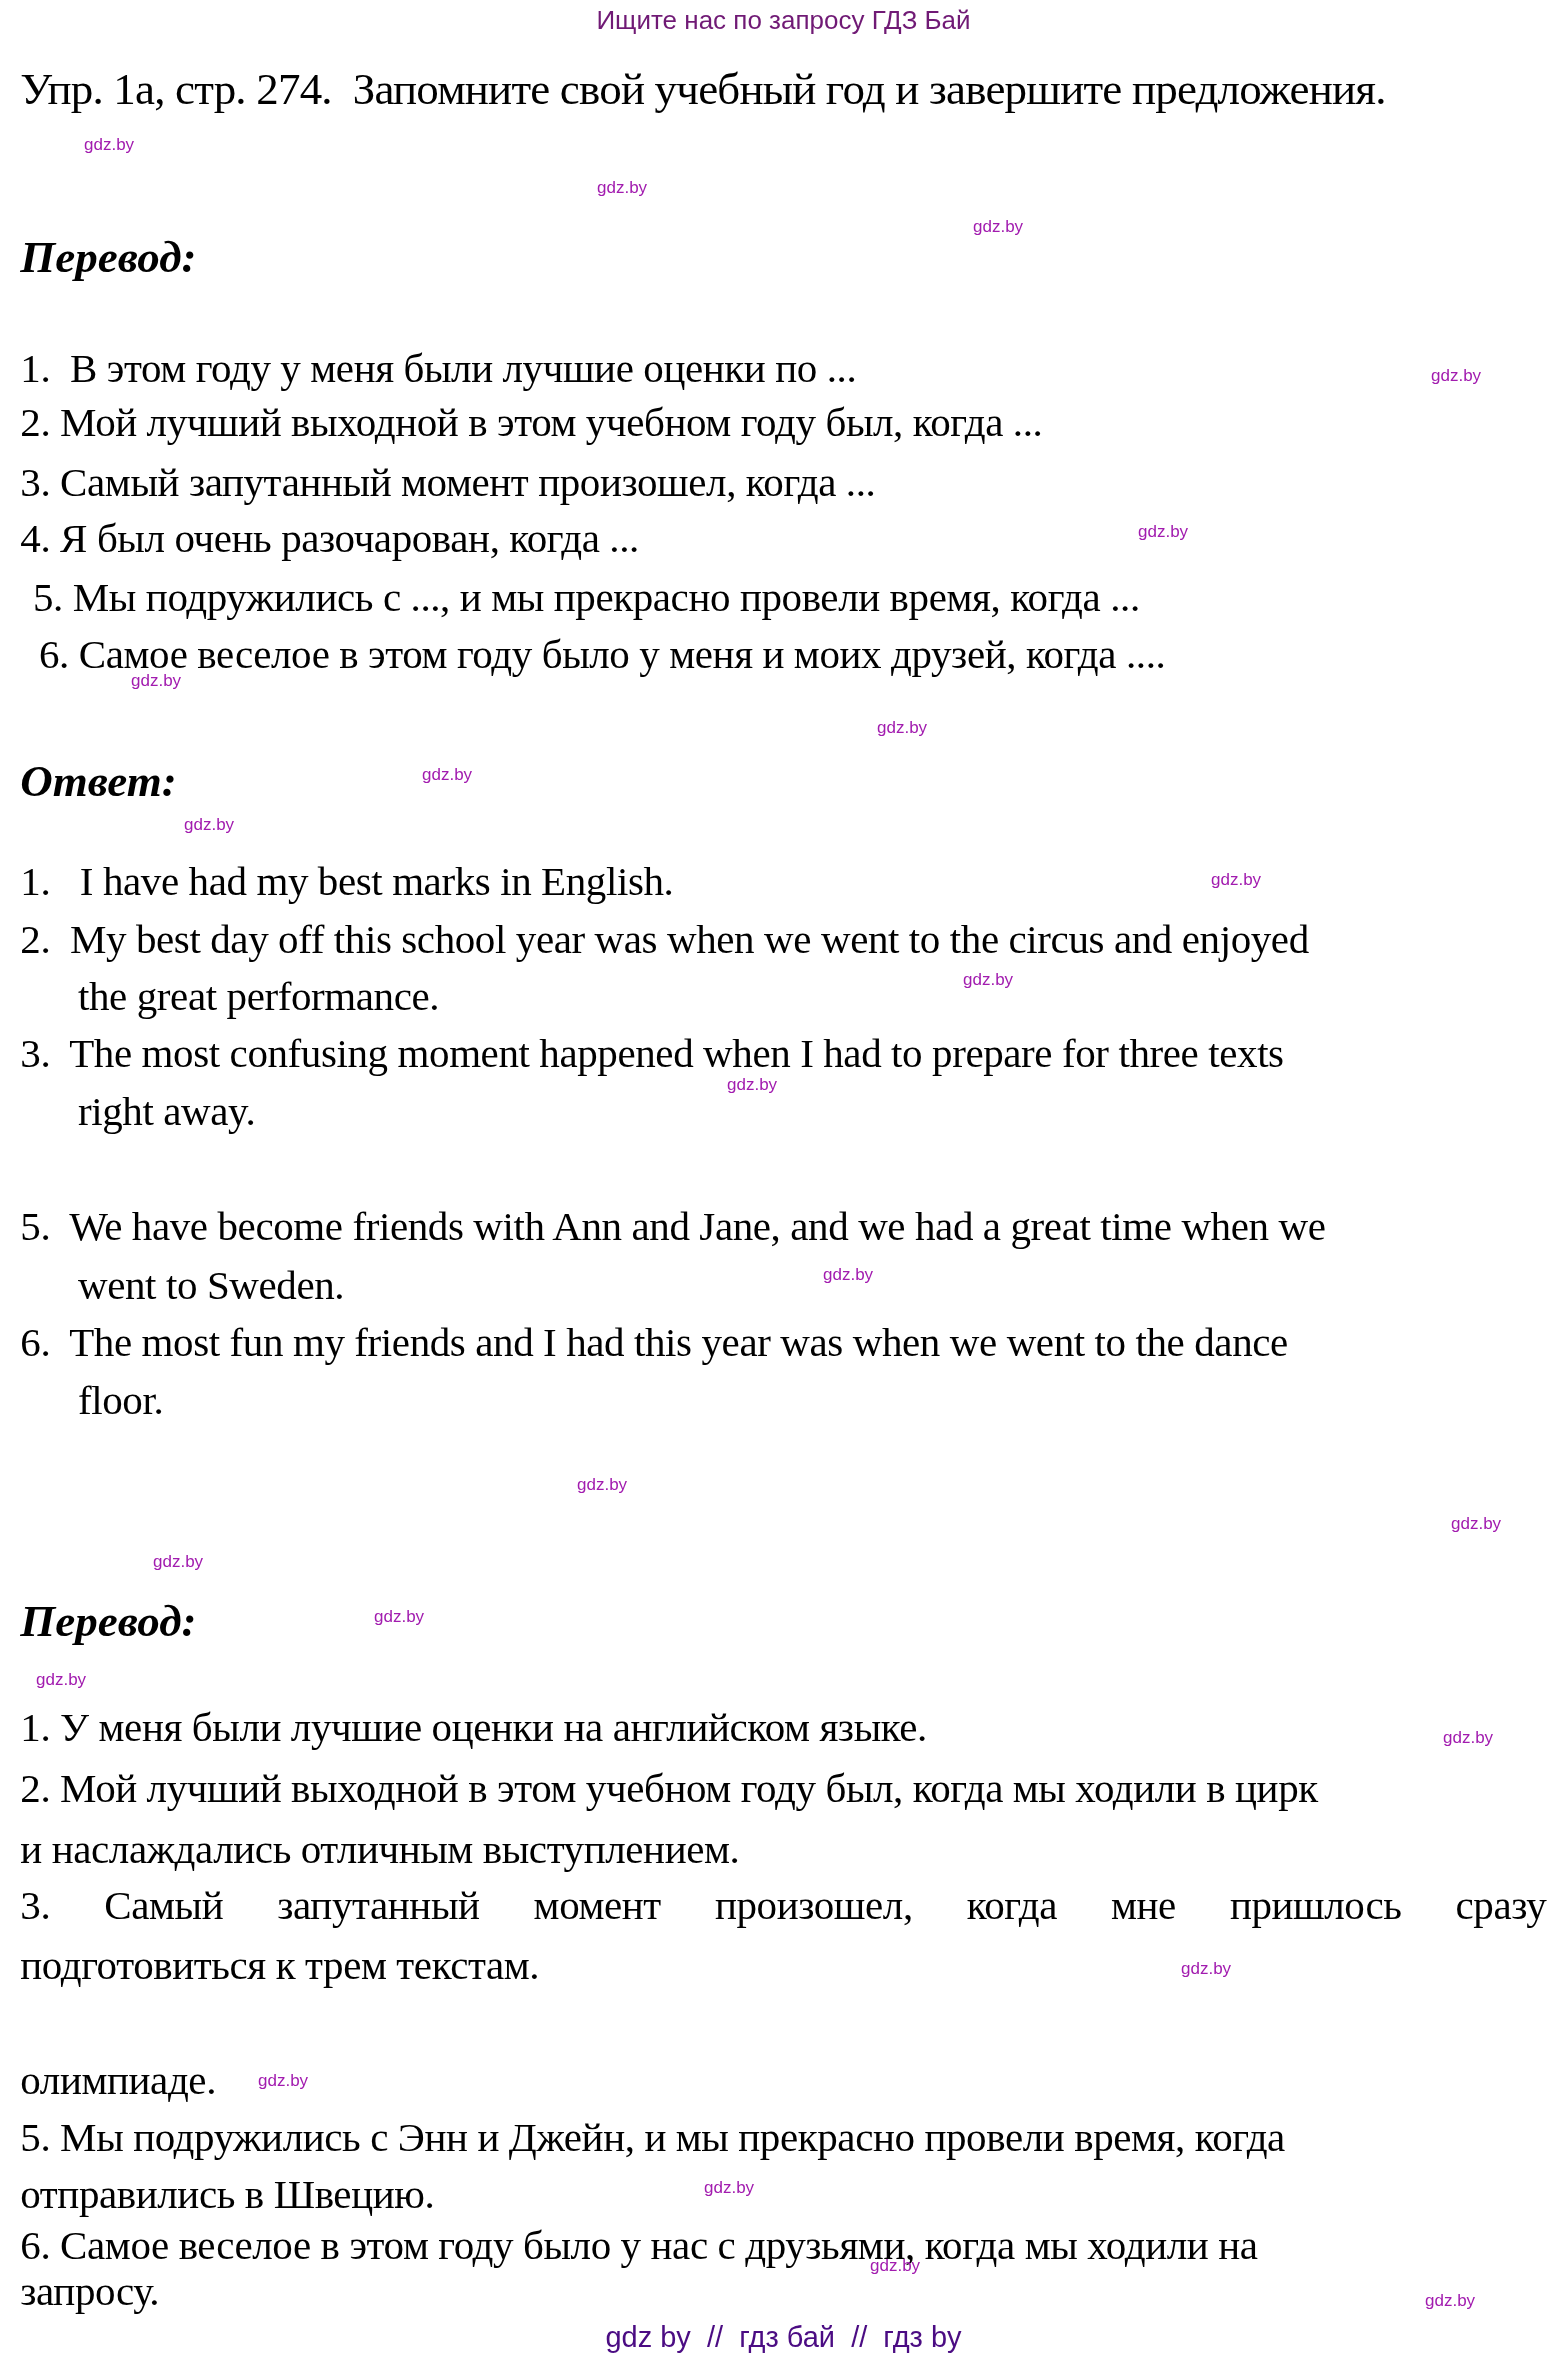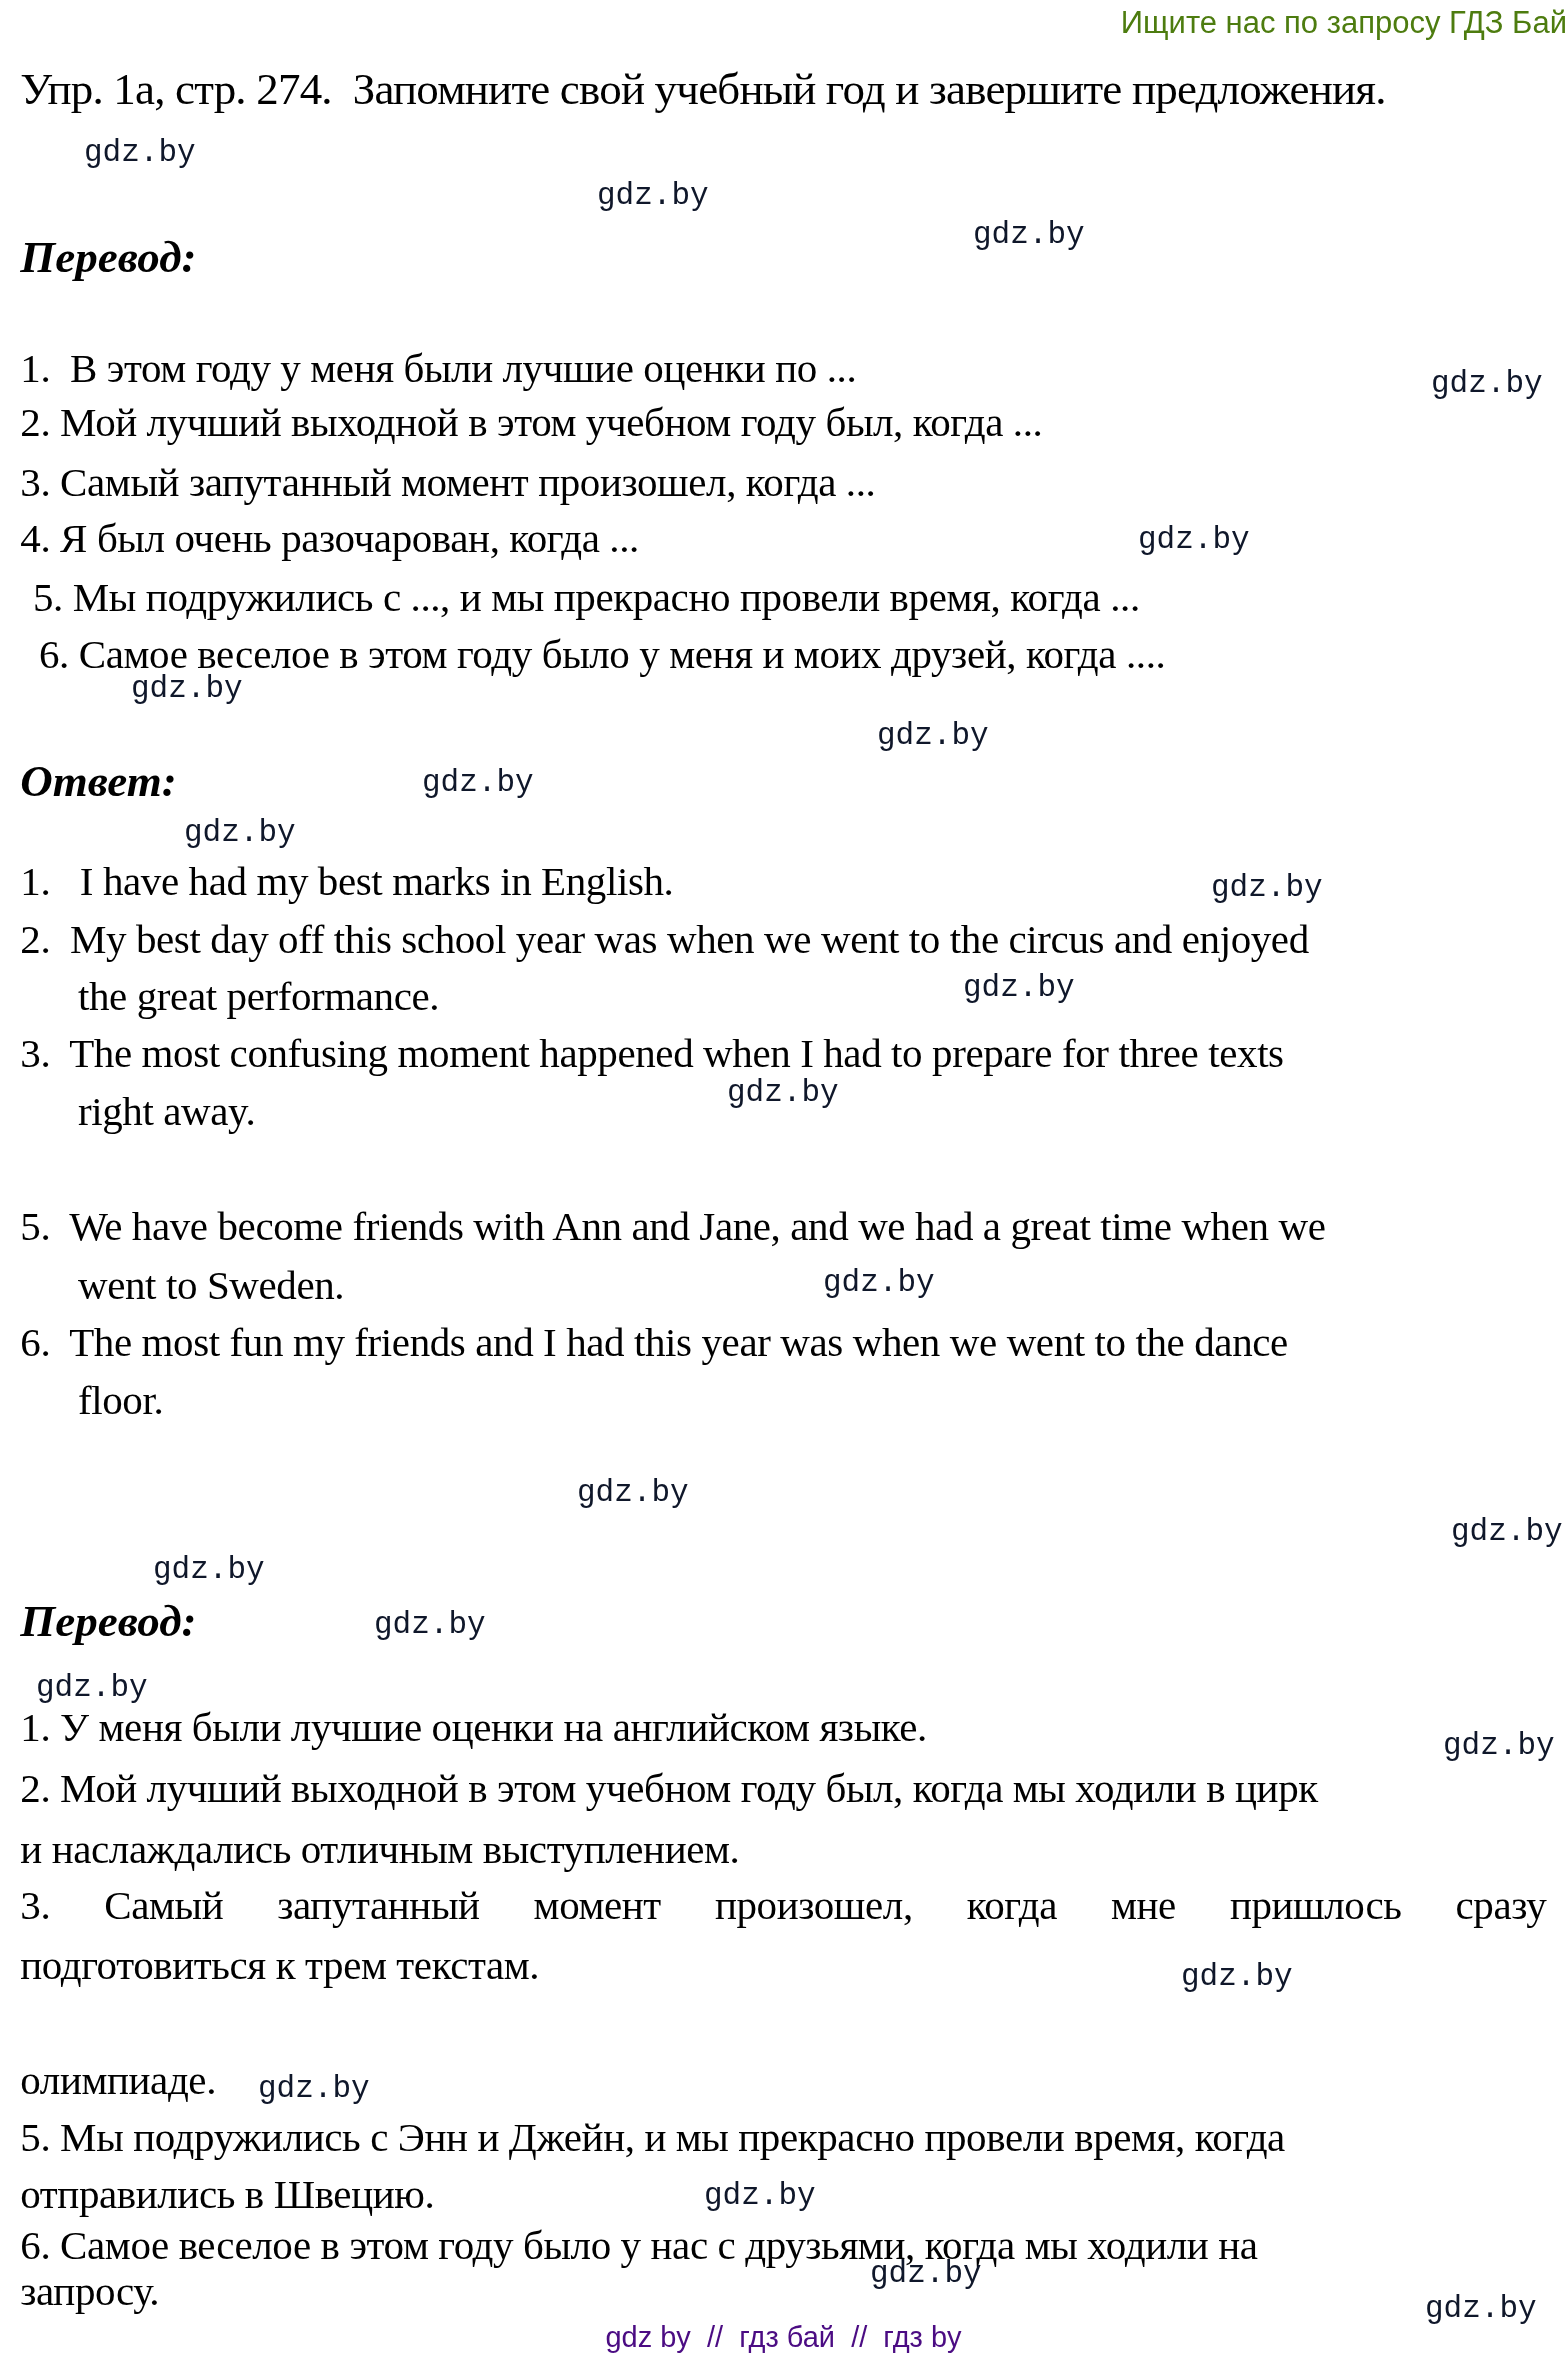--- a/index.html
+++ b/index.html
@@ -8,24 +8,24 @@
     width:1567px;
     height:2366px;
     background:#ffffff;
     overflow:hidden;
     font-family:"Liberation Serif", serif;
     color:#000000;
   }
   .promo{
     position:absolute;
     top:4.7px;left:0;right:0;
-    text-align:right;
+    text-align:center;
     font-family:"Liberation Sans", sans-serif;
-    font-size:31px;
-    color:#4d7c0f;
+    font-size:26px;
+    color:#701a75;
     white-space:pre;
   }
   .title{
     position:absolute;
     left:20.3px;top:63px;
     margin:0;
     font-size:45px;
     font-weight:normal;
     white-space:pre;
     letter-spacing:-0.8px;
@@ -46,23 +46,23 @@
     letter-spacing:-0.4px;
   }
   .just{
     width:1526px;
     white-space:normal;
     text-align:justify;
     text-align-last:justify;
   }
   .wm{
     position:absolute;
-    font-family:Liberation Mono, monospace;
-    font-size:31px;
-    color:#0f172a;
+    font-family:Liberation Sans, sans-serif;
+    font-size:17px;
+    color:#a21caf;
     white-space:pre;
   }
   .footer{
     position:absolute;
     top:2321px;left:0;right:0;
     text-align:center;
     font-family:"Liberation Sans", sans-serif;
     font-size:29px;
     color:#4b0c83;
     white-space:pre;

